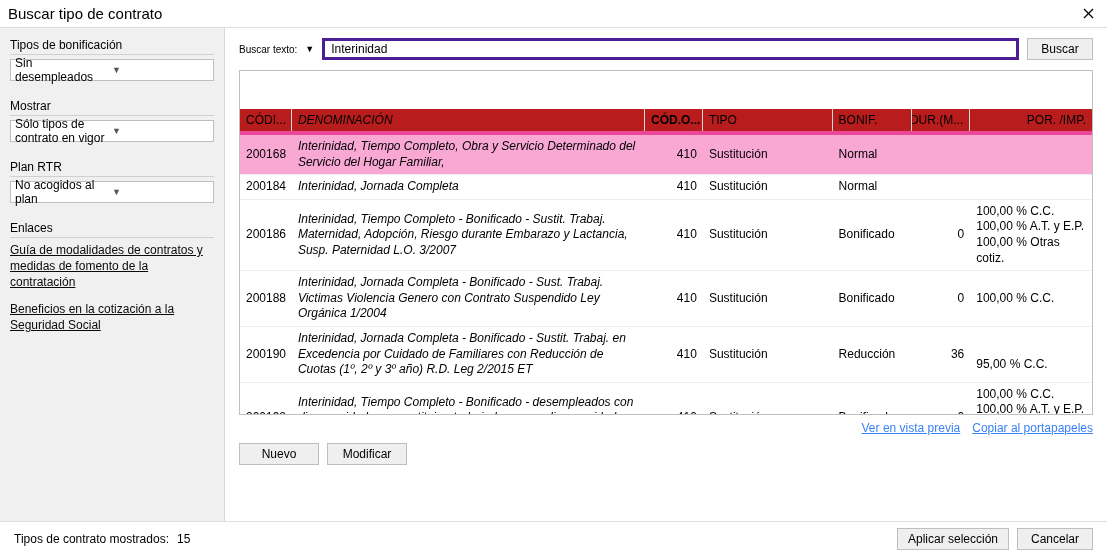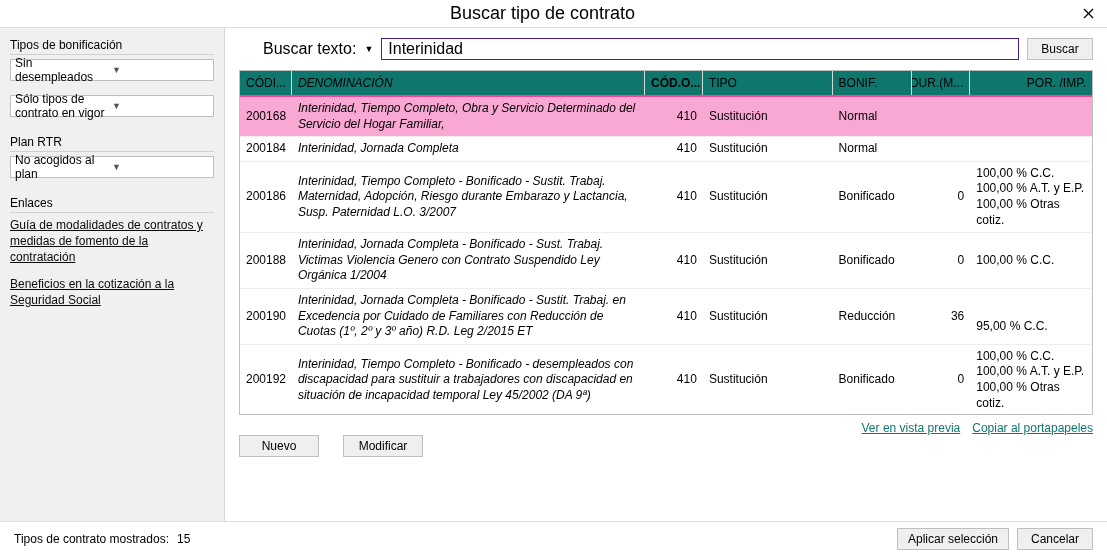--- a/index.html
+++ b/index.html
@@ -14,21 +14,21 @@
   display: flex;
   flex-direction: column;
 }
 .titlebar {
   height: 28px;
   display: flex;
   align-items: center;
   padding: 0 8px;
   border-bottom: 1px solid #ddd;
 }
-.titlebar .title { flex: 1; font-size: 18px; text-align: center; }
+.titlebar .title { flex: 1; font-size: 15px; }
 .titlebar .close {
   width: 22px; height: 22px;
   display: flex; align-items: center; justify-content: center;
   cursor: pointer;
 }
 .main {
   flex: 1;
   display: flex;
   min-height: 0;
 }
@@ -72,28 +72,28 @@
   flex-direction: column;
   padding: 10px 14px 8px 14px;
   min-width: 0;
 }
 .search-row {
   display: flex;
   align-items: center;
   gap: 8px;
   margin-bottom: 10px;
 }
-.search-row .lbl { font-size: 16px; margin-left: 24px; }
+.search-row .lbl { font-size: 10px; }
 .search-row .drop { font-size: 9px; cursor: pointer; }
 .search-input {
   flex: 1;
-  border: 1px solid #4c1d95;
+  border: 3px solid #4c1d95;
   height: 22px;
   padding: 0 6px;
-  font-size: 16px;
+  font-size: 12px;
   font-family: inherit;
 }
 .btn {
   min-width: 66px;
   height: 22px;
   background: #efefef;
   border: 1px solid #bfbfbf;
   font-size: 12px;
   font-family: inherit;
   cursor: pointer;
@@ -102,22 +102,23 @@
 .table-wrap {
   border: 1px solid #bfbfbf;
   height: 345px;
   display: flex;
   flex-direction: column;
   min-height: 0;
 }
 .thead {
   display: flex;
   height: 26px;
-  border-bottom: 2px solid #ec4899;
-  background: #0f766e;
+  border-bottom: 4px solid #ec4899;
+  background: #b91c1c;
+  margin-top: 38px;
 }
 .th {
   border-right: 1px solid #d8d8d8;
   padding: 0 6px;
   font-size: 12px;
   display: flex;
   align-items: center;
   white-space: nowrap;
   overflow: hidden;
 }
@@ -155,29 +156,29 @@
   display: flex;
   align-items: center;
   margin-top: 6px;
 }
 .right-links {
   margin-left: auto;
   display: flex;
   gap: 12px;
 }
 .right-links a {
-  color: #0f766e;
+  color: #3b82f6;
   text-decoration: underline;
   font-size: 12px;
   cursor: pointer;
 }
 .btn-row {
   display: flex;
-  gap: 24px;
-  margin-top: 0;
+  gap: 8px;
+  margin-top: 8px;
 }
 .btn-row .btn { min-width: 80px; }
 .footer {
   height: 34px;
   border-top: 1px solid #ddd;
   display: flex;
   align-items: center;
   padding: 0 14px;
   gap: 8px;
 }
@@ -204,20 +205,21 @@
 </div>
 
 <div class="main">
   <div class="sidebar">
     <div class="section-label">Tipos de bonificación</div>
     <div class="select">
       <span>Sin desempleados</span>
       <span class="caret">▼</span>
     </div>
 
+    <div class="section-label">Mostrar</div>
     <div class="select">
       <span>Sólo tipos de contrato en vigor</span>
       <span class="caret">▼</span>
     </div>
 
     <div class="section-label">Plan RTR</div>
     <div class="select">
       <span>No acogidos al plan</span>
       <span class="caret">▼</span>
     </div>

